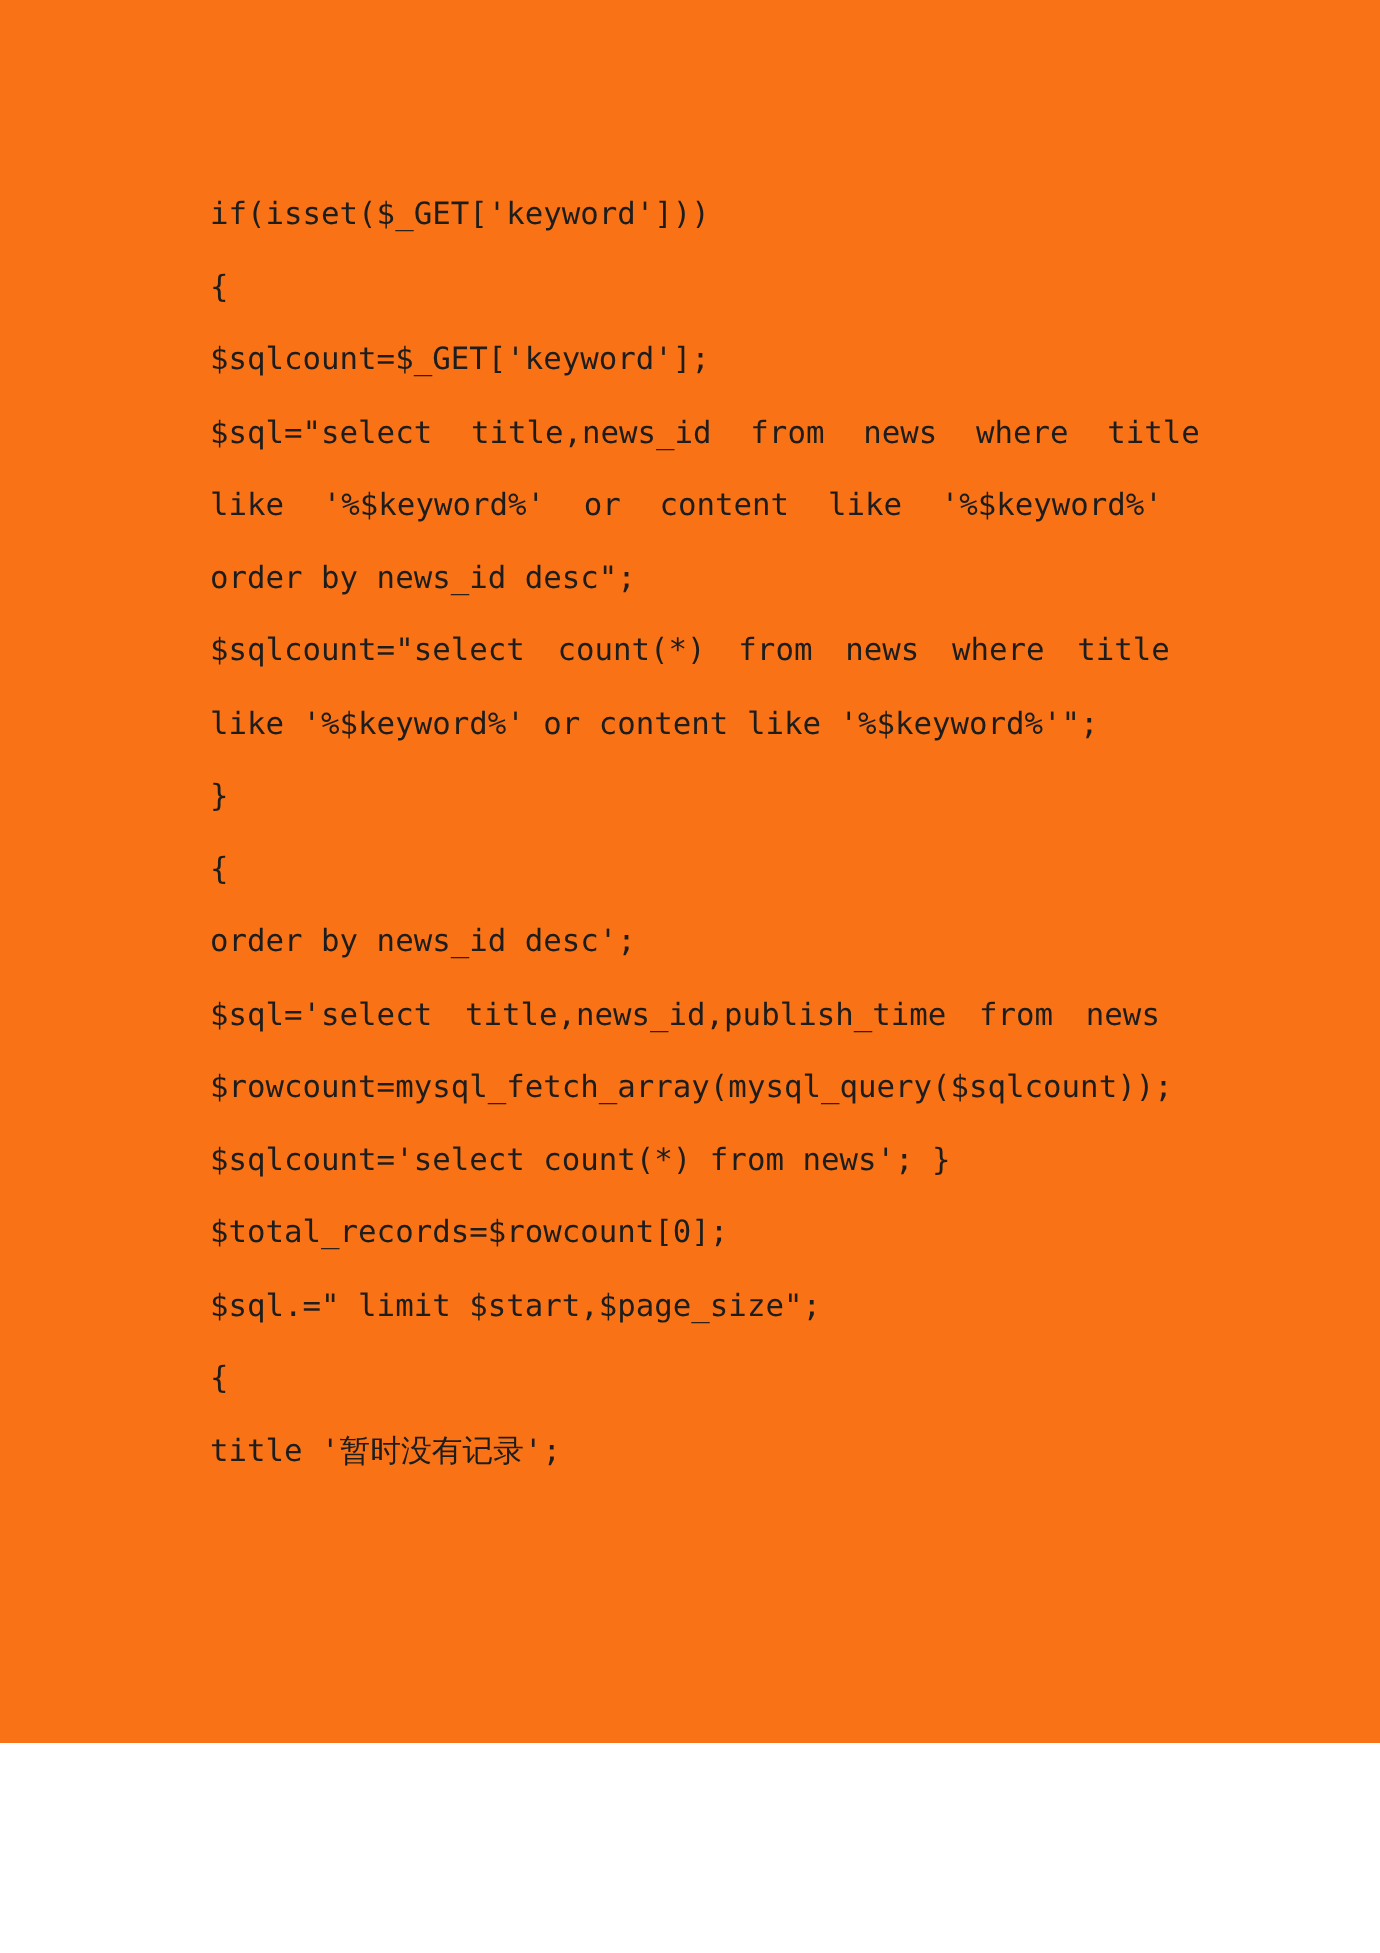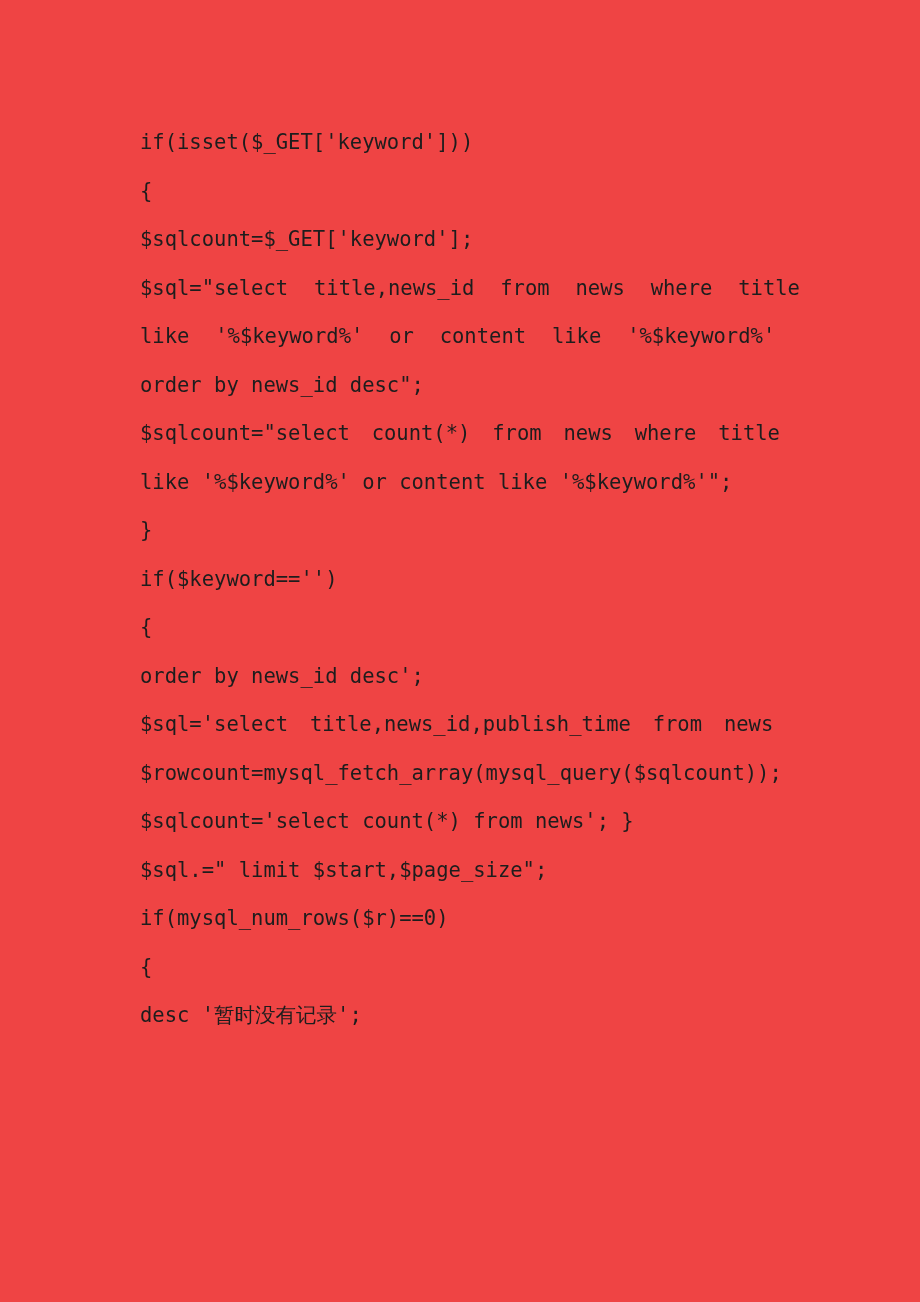--- a/index.html
+++ b/index.html
@@ -11,22 +11,22 @@
   body {
     width: 920px;
     height: 1302px;
     overflow: hidden;
     font-family: "DejaVu Sans Mono", "Liberation Mono", monospace;
   }
 
   #page {
     position: relative;
     width: 920px;
-    height: 1302px;
-    background: #ef4444;
+    height: 1162px;
+    background: #f97316;
   }
 
   
   #code-block {
     position: absolute;
     left: 140px;
     top: 118px;
     width: 642px;
   }
 
@@ -50,24 +50,23 @@
   <div id="code-block">
     <div class="code-line">if(isset($_GET['keyword']))</div>
     <div class="code-line">{</div>
     <div class="code-line">$sqlcount=$_GET['keyword'];</div>
     <div class="code-line j-wide2">$sql="select title,news_id from news where title</div>
     <div class="code-line j-wide2">like '%$keyword%' or content like '%$keyword%'</div>
     <div class="code-line">order by news_id desc";</div>
     <div class="code-line j-wide">$sqlcount="select count(*) from news where title</div>
     <div class="code-line">like '%$keyword%' or content like '%$keyword%'";</div>
     <div class="code-line">}</div>
-    <div class="code-line">if($keyword=='')</div>
     <div class="code-line">{</div>
     <div class="code-line">order by news_id desc';</div>
     <div class="code-line j-wide">$sql='select title,news_id,publish_time from news</div>
     <div class="code-line">$rowcount=mysql_fetch_array(mysql_query($sqlcount));</div>
     <div class="code-line">$sqlcount='select count(*) from news'; }</div>
+    <div class="code-line">$total_records=$rowcount[0];</div>
     <div class="code-line">$sql.=" limit $start,$page_size";</div>
-    <div class="code-line">if(mysql_num_rows($r)==0)</div>
     <div class="code-line">{</div>
-    <div class="code-line cjk-line">desc '暂时没有记录';</div>
+    <div class="code-line cjk-line">title '暂时没有记录';</div>
   </div>
 </div>
 
 </body></html>

